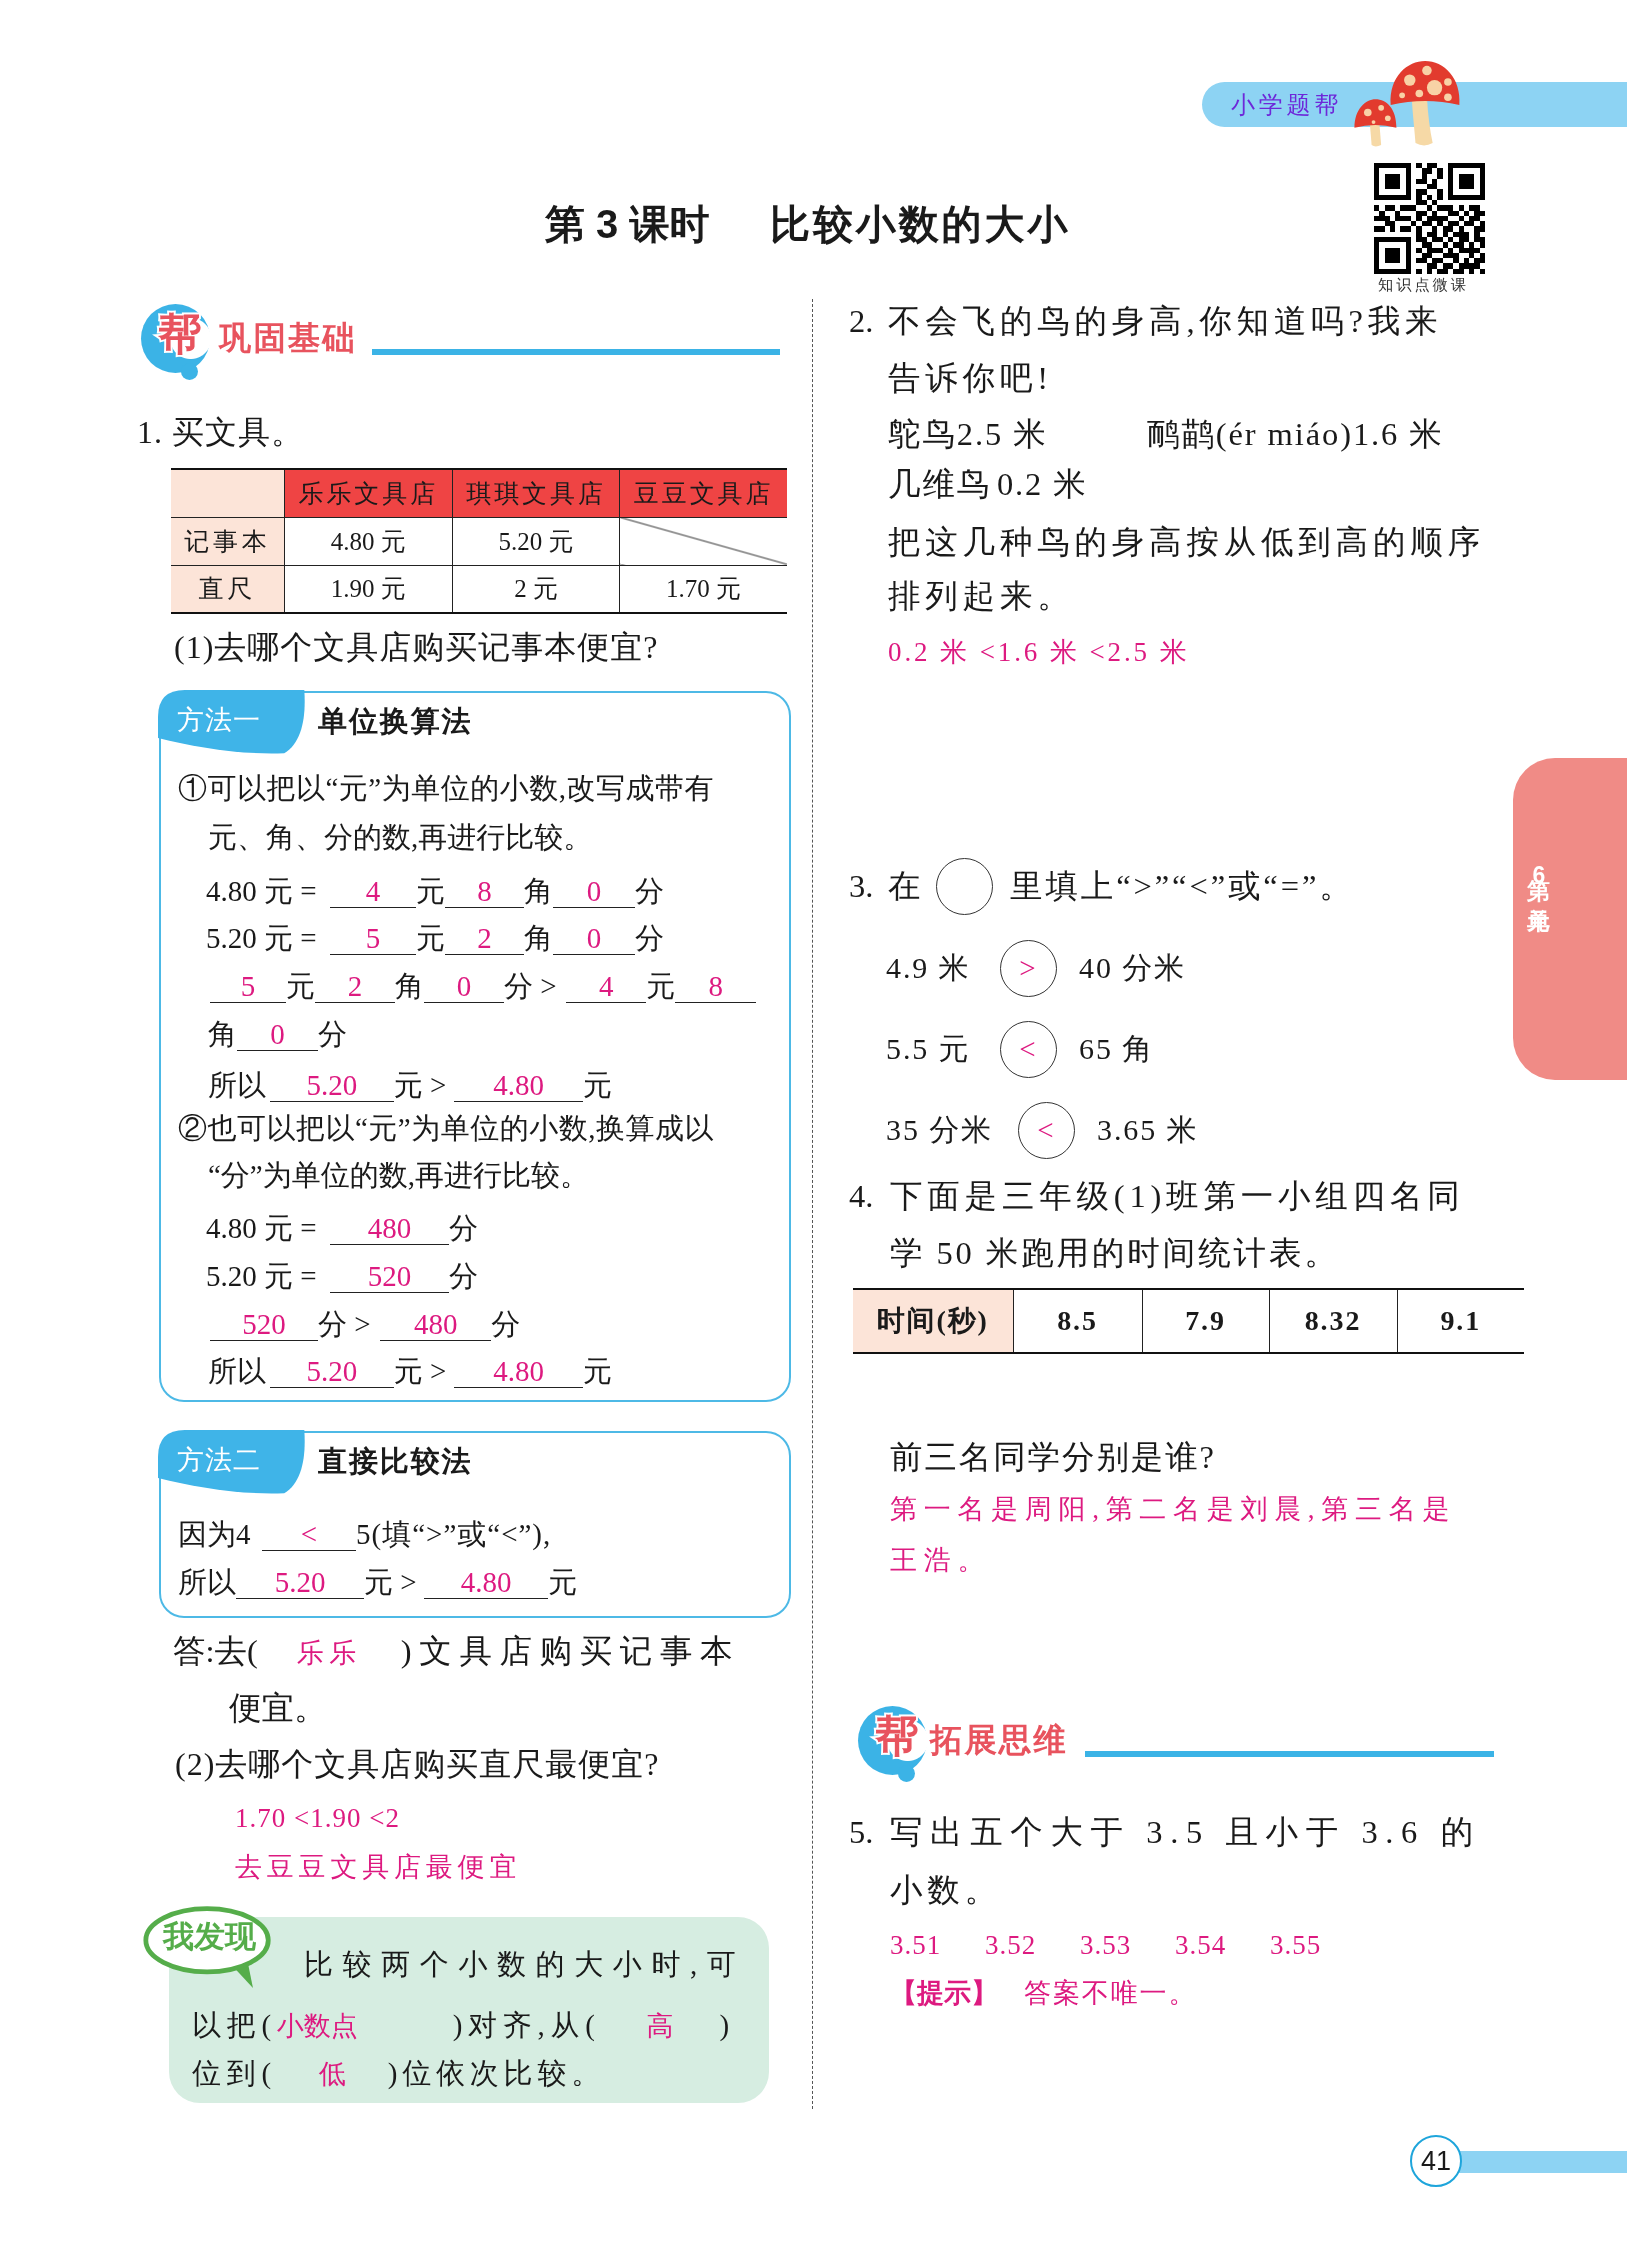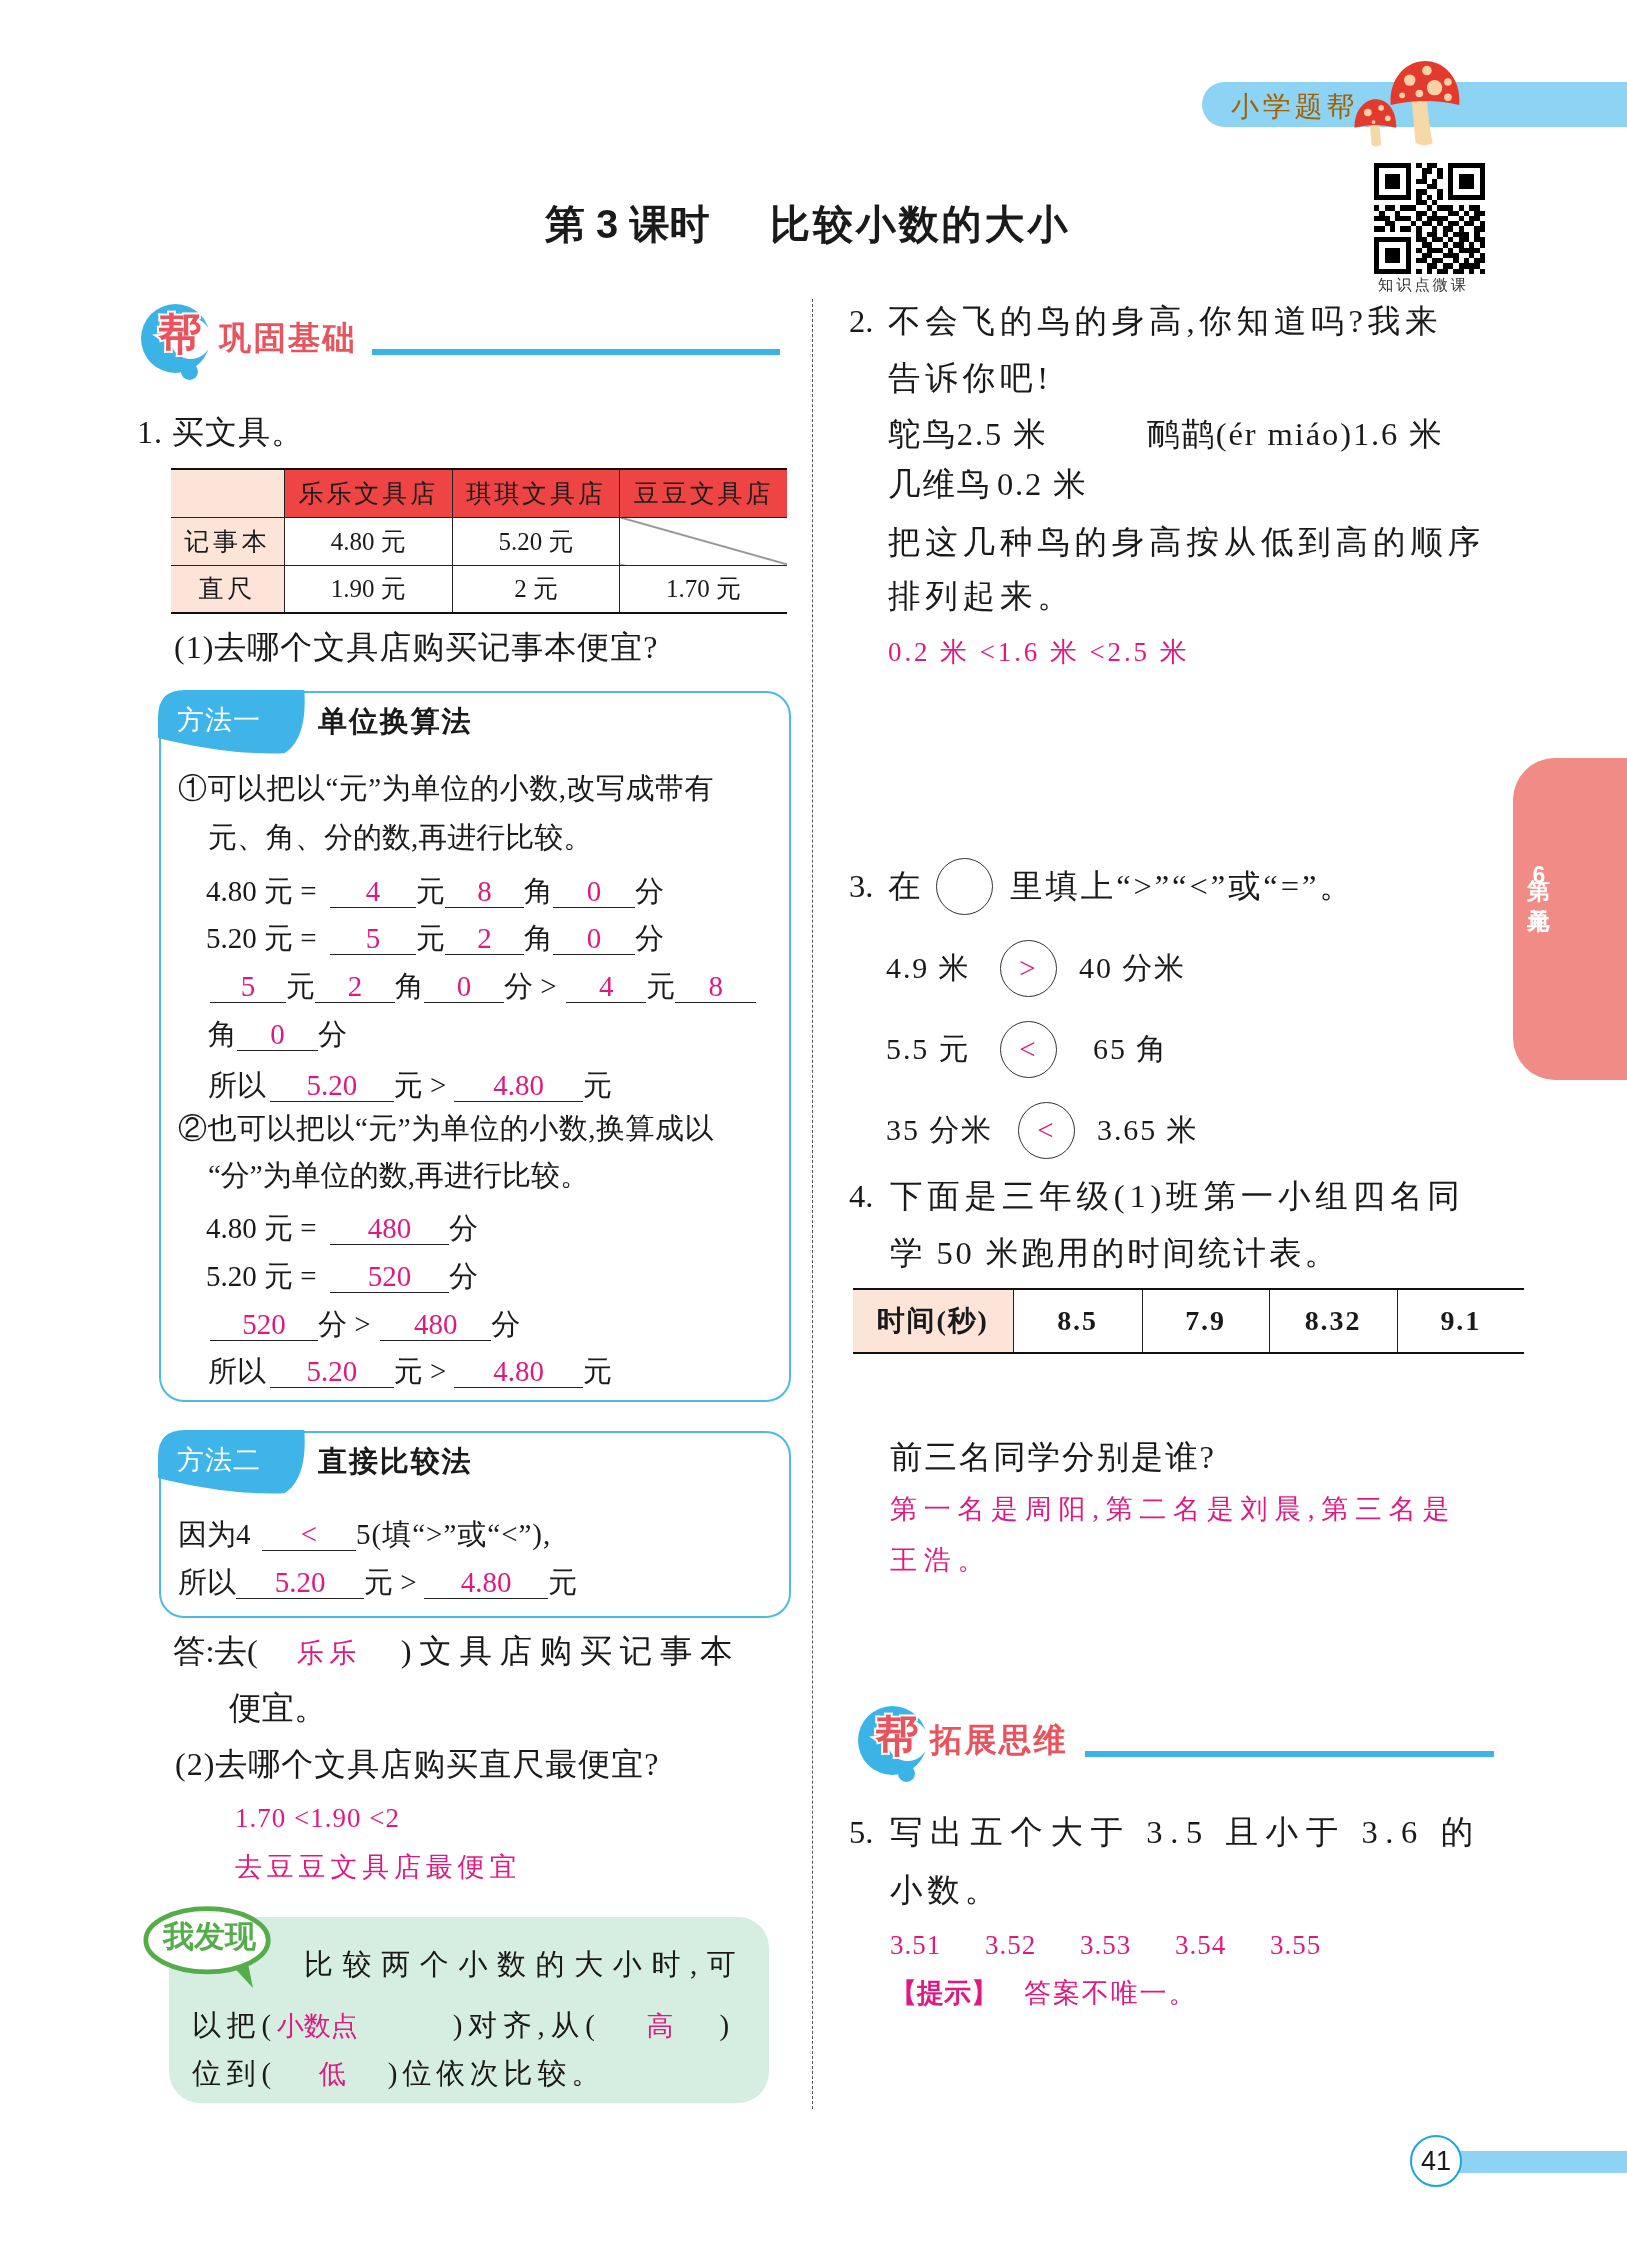--- a/index.html
+++ b/index.html
@@ -10,21 +10,21 @@
 .sans{font-family:"Liberation Sans","DejaVu Sans",sans-serif;}
 .ans{color:#dd1a80;}
 .blank{display:inline-block;border-bottom:1.5px solid #222;text-align:center;color:#dd1a80;line-height:1.12;white-space:nowrap;}
 .fl{font-size:32px;letter-spacing:1px;}
 .fm{font-size:29px;}
 .fr{font-size:32.5px;letter-spacing:4.8px;}
 .fa{font-size:27px;}
 
 
 .hbar{left:1202px;top:82px;width:426px;height:45px;background:#8dd3f3;border-radius:23px 0 0 23px;}
-.brand{left:1231px;top:93px;font-size:28px;letter-spacing:3.8px;color:#a16207;line-height:1;white-space:nowrap;}
+.brand{left:1231px;top:93px;font-size:24px;letter-spacing:3.8px;color:#6d28d9;line-height:1;white-space:nowrap;}
 .title{top:204px;font-size:40px;font-weight:bold;line-height:1;white-space:nowrap;}
 .qr-cap{left:1378px;top:277px;font-size:15.3px;letter-spacing:2.9px;color:#333;line-height:1;white-space:nowrap;}
 
 
 .badge{position:absolute;width:229px;height:86px;}
 .badge-circle{position:absolute;left:3.8px;top:0;width:69px;height:69px;border-radius:50%;background:radial-gradient(circle at 72% 50%,#ffffff 0,#ffffff 20px,#3bb3e6 21px);}
 .badge-tail{position:absolute;left:44px;top:59px;width:17px;height:17px;border-radius:50%;background:#3bb3e6;}
 .badge-char{position:absolute;left:21px;top:7.6px;font-size:44px;font-weight:bold;color:#e8535e;-webkit-text-stroke:3.8px #ffffff;paint-order:stroke fill;line-height:1;}
 .badge-title{position:absolute;left:82px;top:18px;font-size:32.5px;font-weight:bold;color:#e8535e;letter-spacing:1.9px;line-height:1;white-space:nowrap;}
 .sec-line{position:absolute;height:5.7px;background:#3bb3e6;}
@@ -325,21 +325,21 @@
   <span>里填上“&gt;”“&lt;”或“=”。</span>
 </div>
 <div class="row3" style="left:886px;top:939px">
   <span style="width:114px">4.9 米</span>
   <span class="circ">&gt;</span>
   <span style="margin-left:22px">40 分米</span>
 </div>
 <div class="row3" style="left:886px;top:1020px">
   <span style="width:114px">5.5 元</span>
   <span class="circ">&lt;</span>
-  <span style="margin-left:36px">65 角</span>
+  <span style="margin-left:22px">65 角</span>
 </div>
 <div class="row3" style="left:886px;top:1101px">
   <span style="width:132px">35 分米</span>
   <span class="circ">&lt;</span>
   <span style="margin-left:22px">3.65 米</span>
 </div>
 
 <div class="ln fr" style="left:849px;top:1180px">
   <span style="width:41px;letter-spacing:0">4.</span>
   <span>下面是三年级(1)班第一小组四名同</span>

